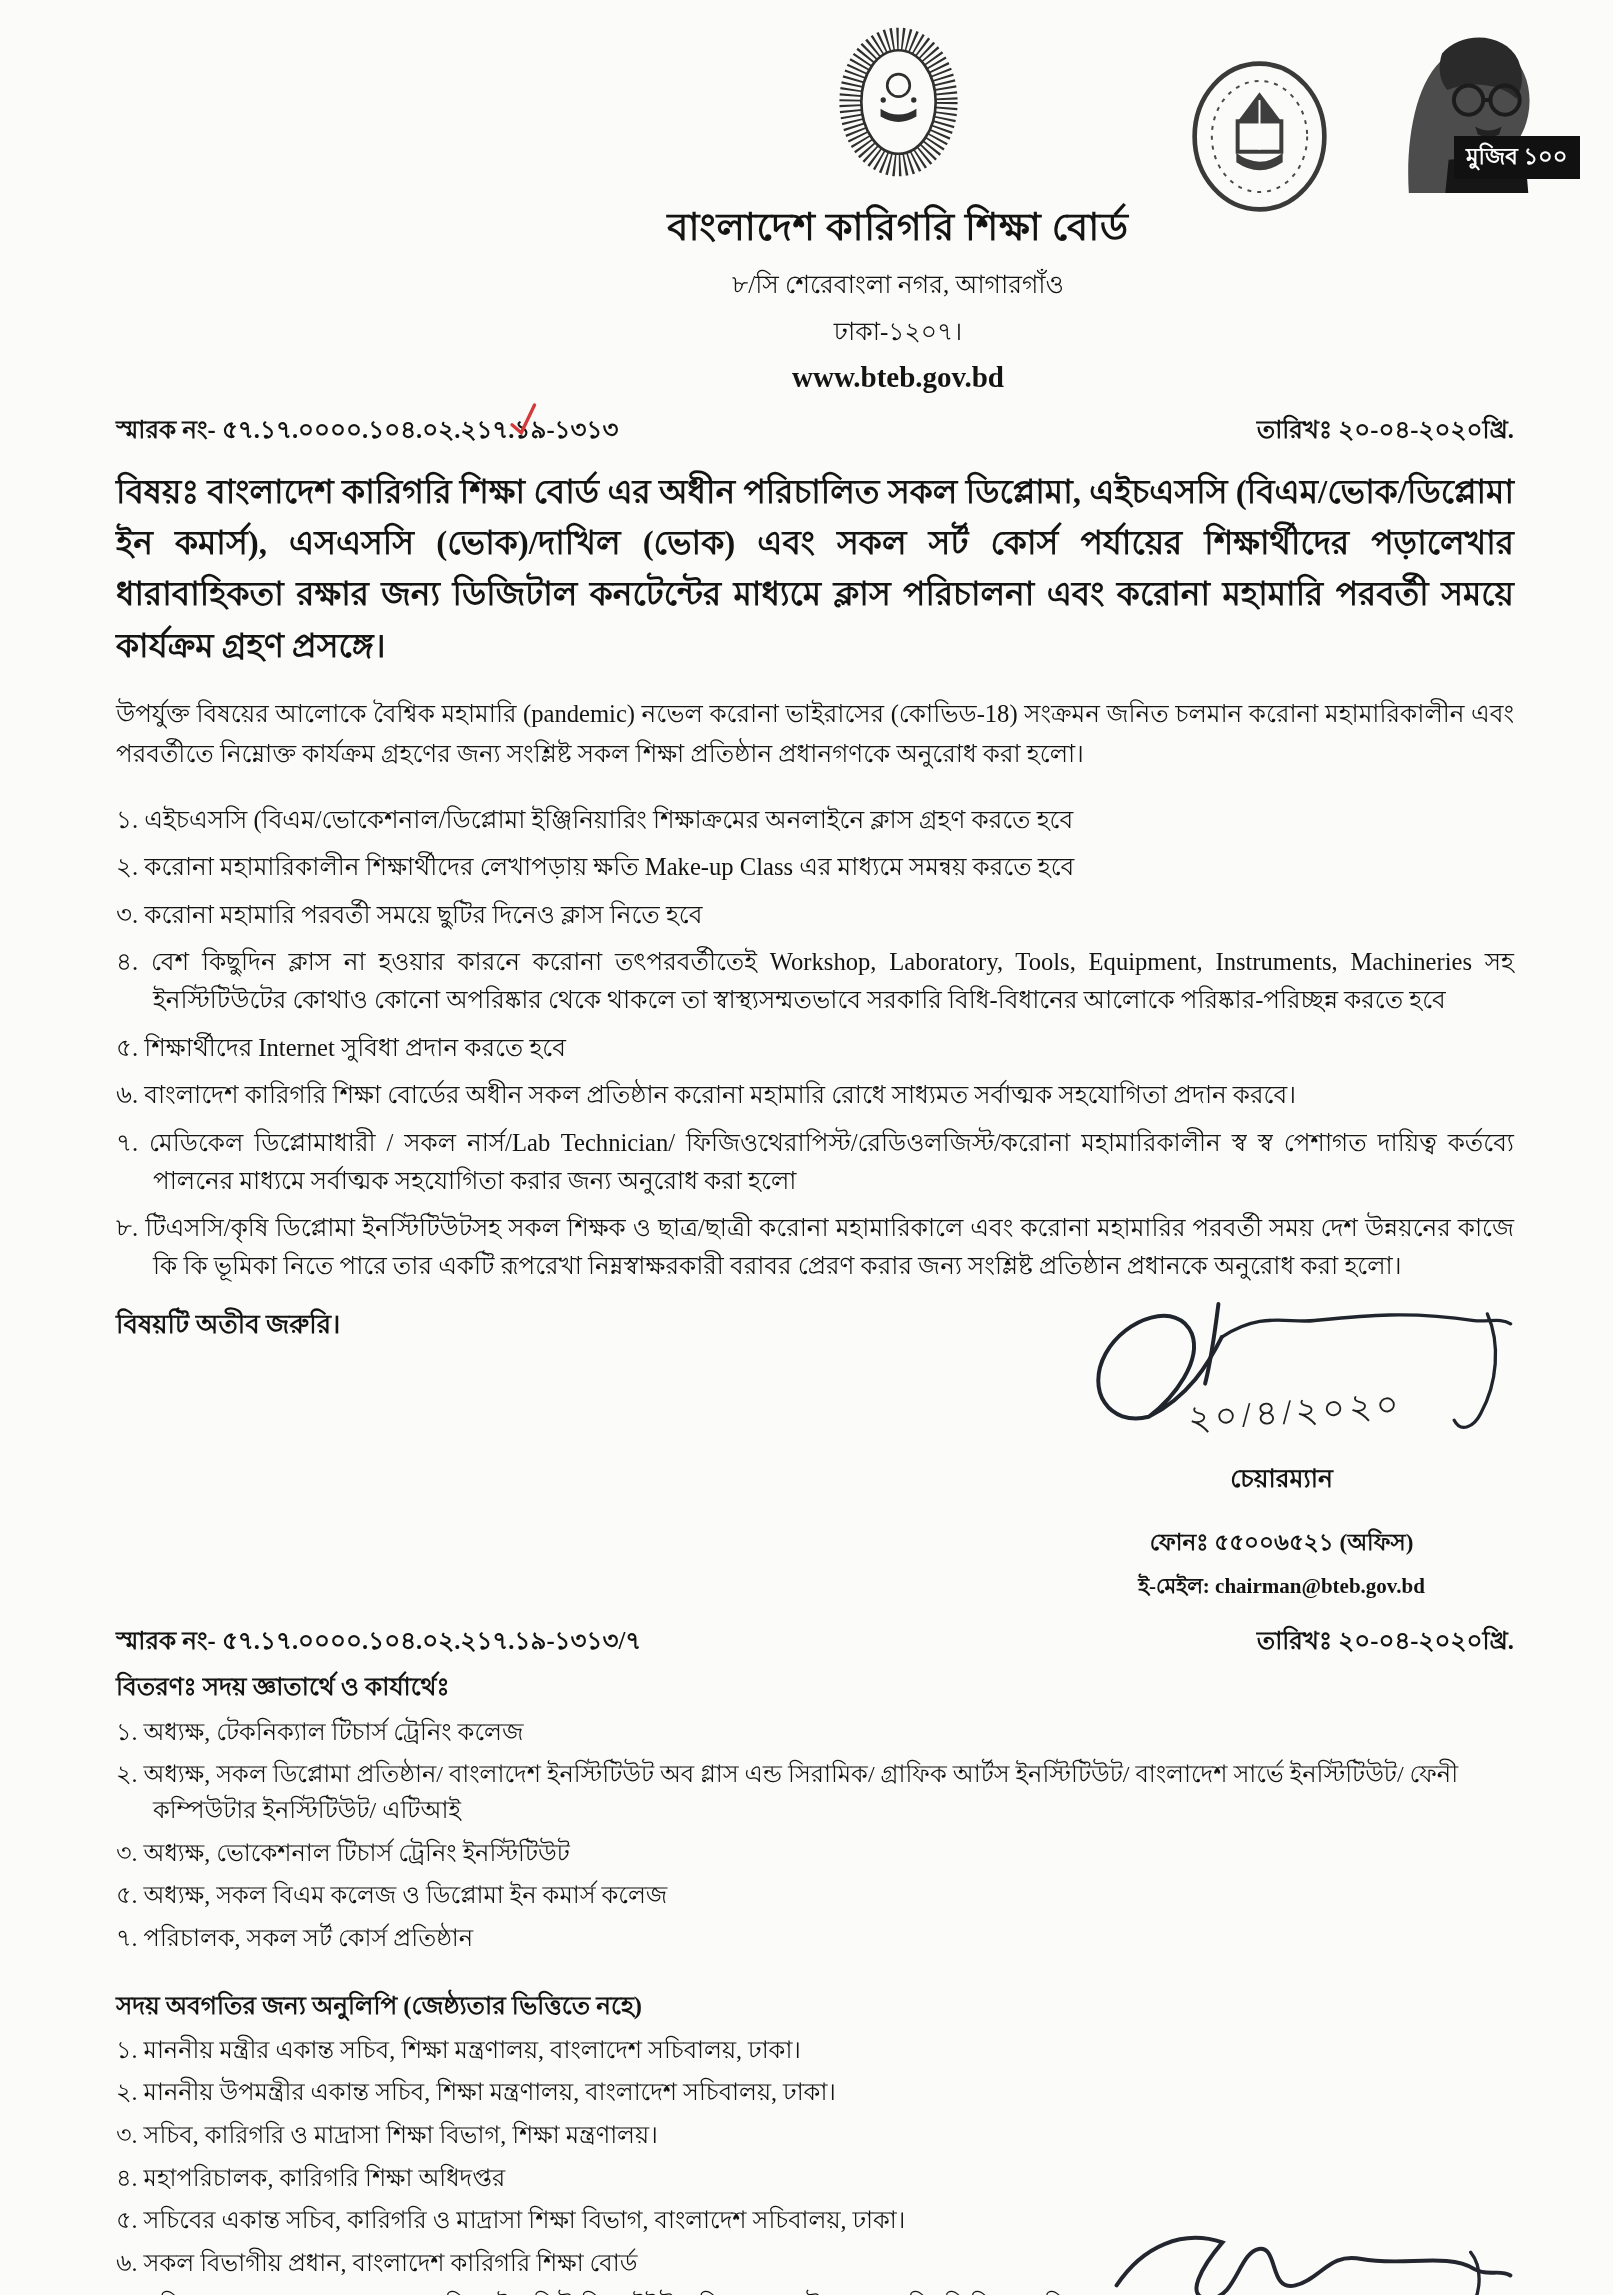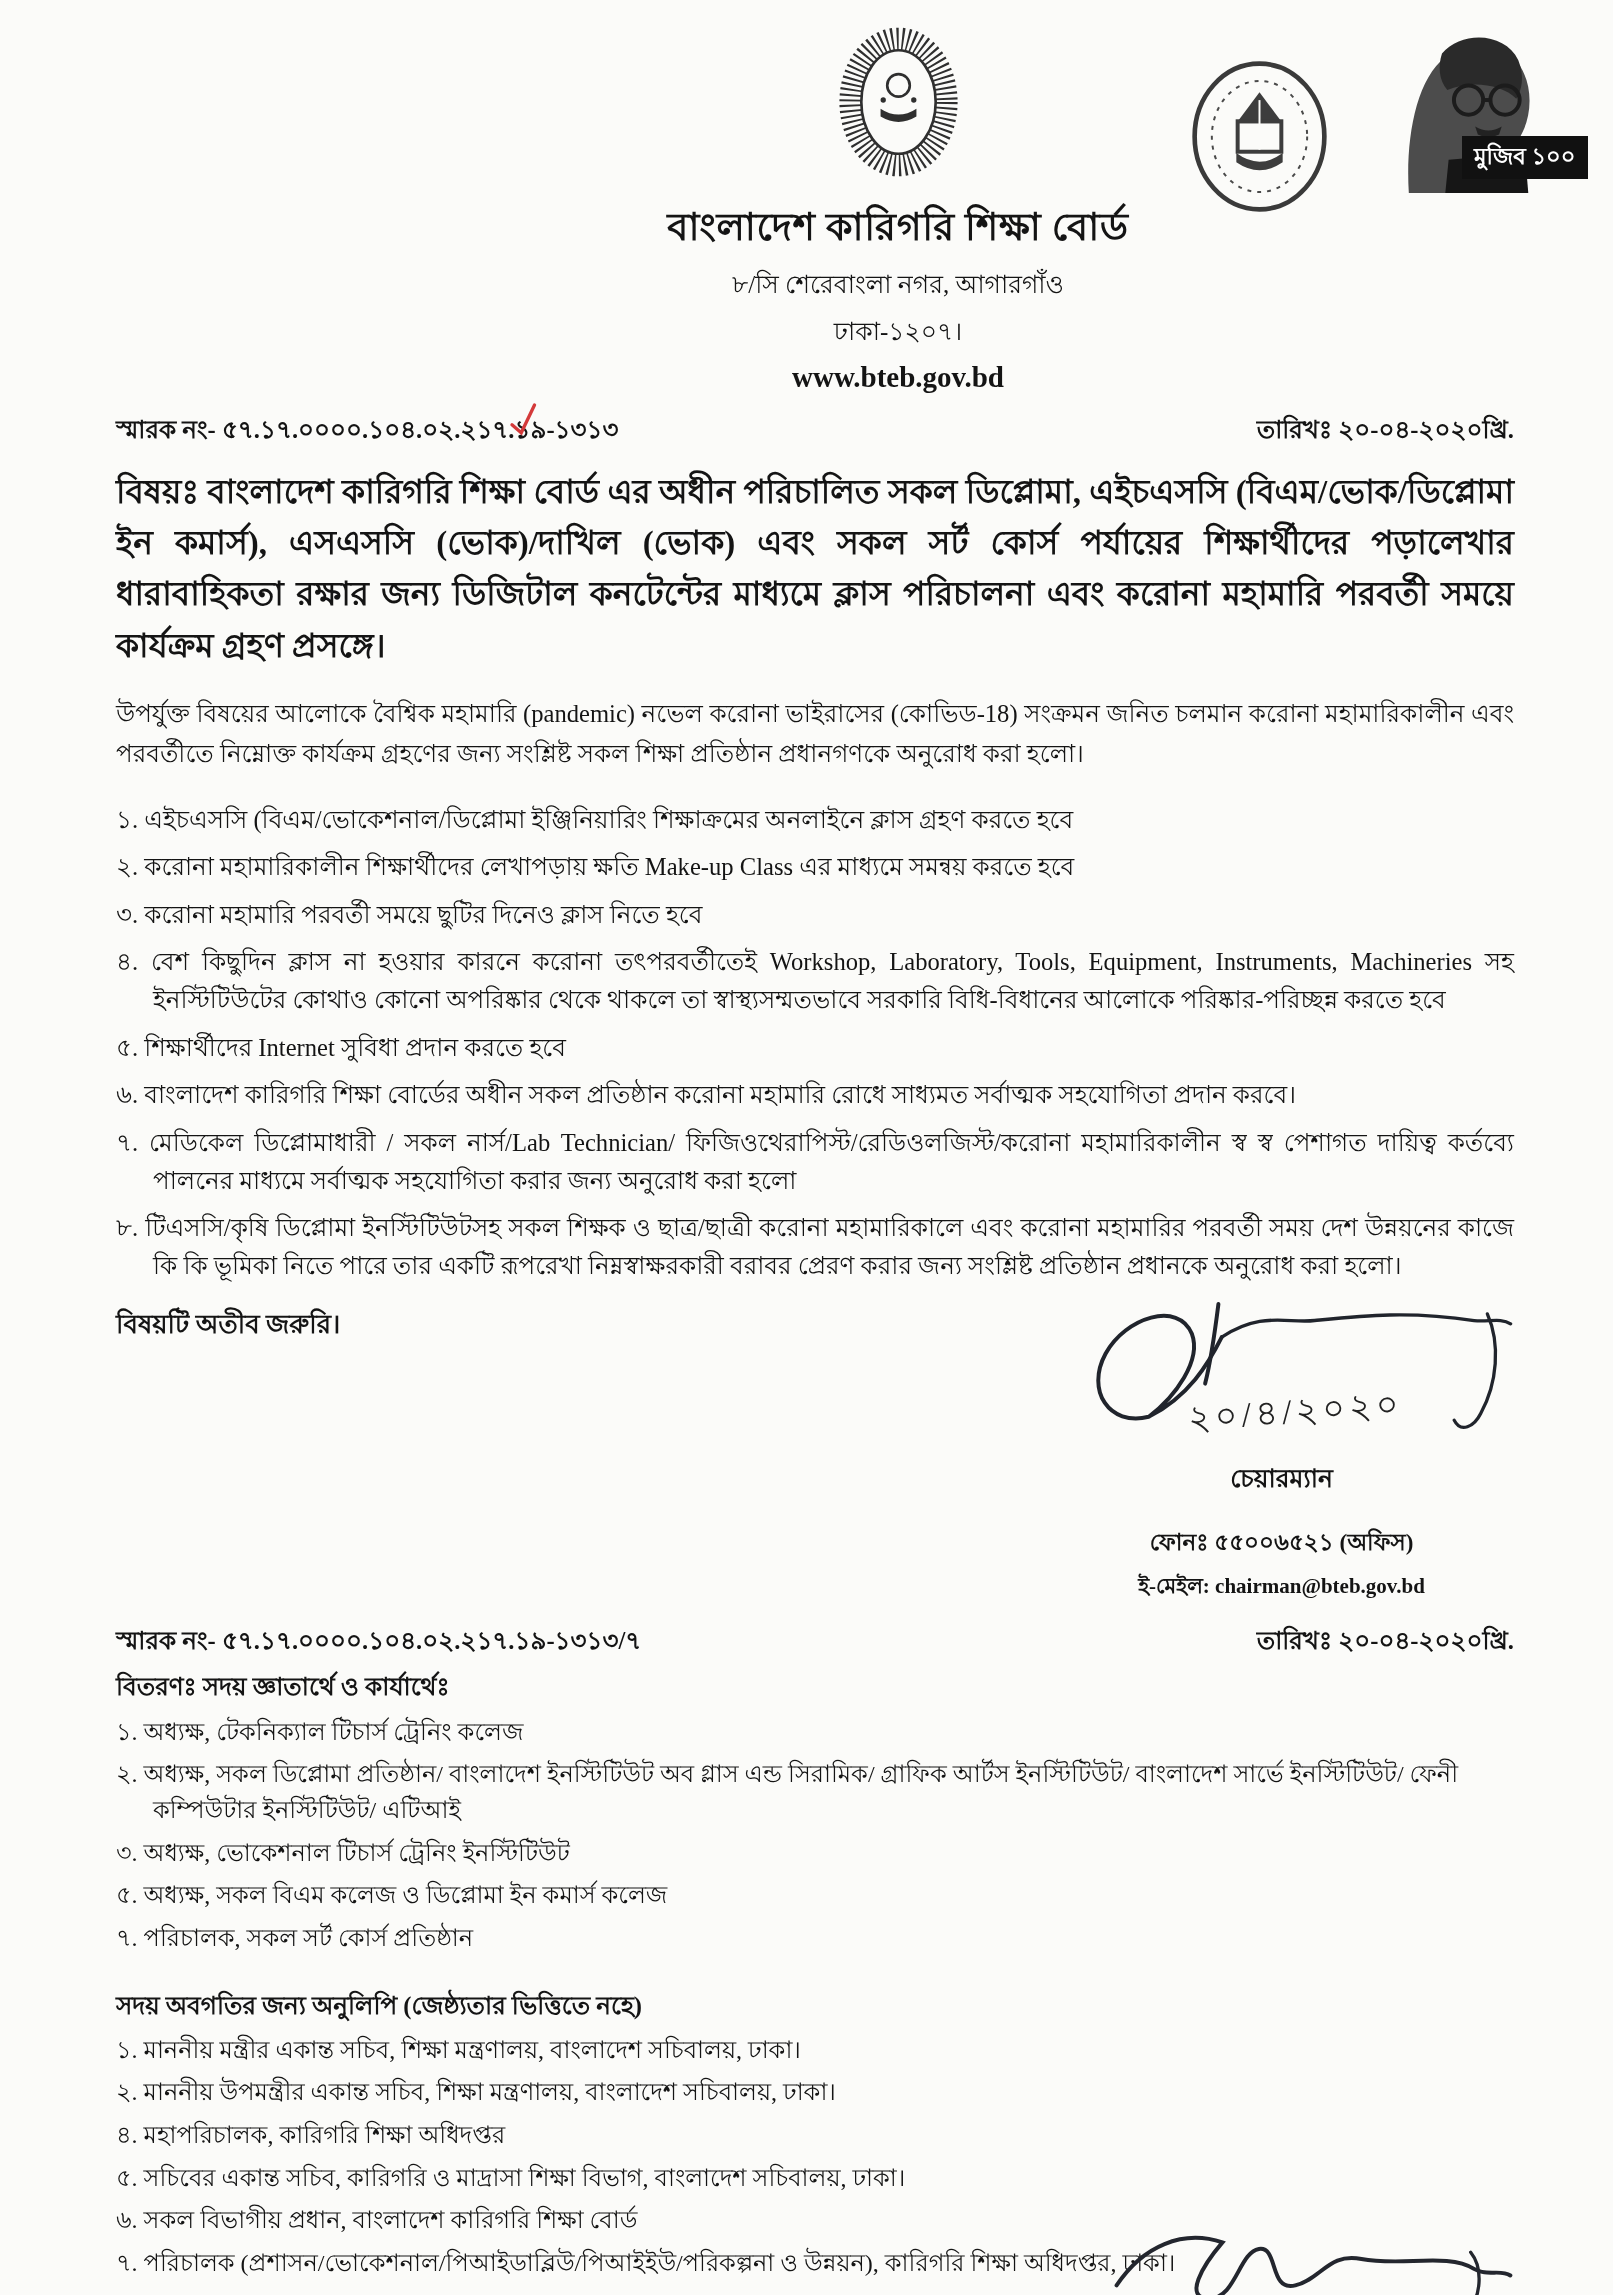--- a/index.html
+++ b/index.html
@@ -16,21 +16,21 @@
   .letterhead{ text-align:center; transform:translateX(83px); }
   .seal-wrap{ display:flex; justify-content:center; }
   .org-title{ font-size:38px; font-weight:bold; margin:12px 0 4px 0; letter-spacing:0.7px;}
   .org-addr{ font-size:25px; margin:4px 0; }
   .org-web{ font-size:29px; font-weight:bold; margin-top:6.6px; }
 
   .right-logos{ position:absolute; top:26.5px; right:26.5px; display:flex; align-items:flex-start; gap:40px;}
   .round-seal{ margin-top:33px; }
   .mujib{ position:relative; width:219px; height:166px; }
   .mujib .badge{
-    position:absolute; right:0; bottom:13.3px; background:#111; color:#fff;
+    position:absolute; right:8px; bottom:13.3px; background:#111; color:#fff;
     font-size:22.6px; font-weight:bold; padding:9.3px 12px; line-height:1.1; text-align:center;
   }
 
   
   .memo-row{ display:flex; justify-content:space-between; align-items:baseline;
              font-size:24.6px; font-weight:bold; margin-top:17px; position:relative;}
   .memo-row .date{ white-space:nowrap; }
   .red-mark{ position:absolute; left:392px; top:-9.3px; }
 
   
@@ -171,20 +171,21 @@
     <div class="dist-item">৫. অধ্যক্ষ, সকল বিএম কলেজ ও ডিপ্লোমা ইন কমার্স কলেজ</div>
     <div class="dist-item"></div>
     <div class="dist-item">৭. পরিচালক, সকল সর্ট কোর্স প্রতিষ্ঠান</div>
   </div>
 
   <div class="cc-section">
     <div class="cc-head">সদয় অবগতির জন্য অনুলিপি (জেষ্ঠ্যতার ভিত্তিতে নহে)</div>
     <div class="dist-list">
       <div class="dist-item">১. মাননীয় মন্ত্রীর একান্ত সচিব, শিক্ষা মন্ত্রণালয়, বাংলাদেশ সচিবালয়, ঢাকা।</div>
       <div class="dist-item">২. মাননীয় উপমন্ত্রীর একান্ত সচিব, শিক্ষা মন্ত্রণালয়, বাংলাদেশ সচিবালয়, ঢাকা।</div>
+      <div class="dist-item">৩. সচিব, কারিগরি ও মাদ্রাসা শিক্ষা বিভাগ, শিক্ষা মন্ত্রণালয়।</div>
       <div class="dist-item">৪. মহাপরিচালক, কারিগরি শিক্ষা অধিদপ্তর</div>
       <div class="dist-item">৫. সচিবের একান্ত সচিব, কারিগরি ও মাদ্রাসা শিক্ষা বিভাগ, বাংলাদেশ সচিবালয়, ঢাকা।</div>
       <div class="dist-item">৬. সকল বিভাগীয় প্রধান, বাংলাদেশ কারিগরি শিক্ষা বোর্ড</div>
       <div class="dist-item">৭. পরিচালক (প্রশাসন/ভোকেশনাল/পিআইডাব্লিউ/পিআইইউ/পরিকল্পনা ও উন্নয়ন), কারিগরি শিক্ষা অধিদপ্তর, ঢাকা।</div>
 
     </div>
 
     <div class="secretary-block">
       <div class="hand-sig">
         <svg width="411" height="139" viewBox="0 0 620 210">

